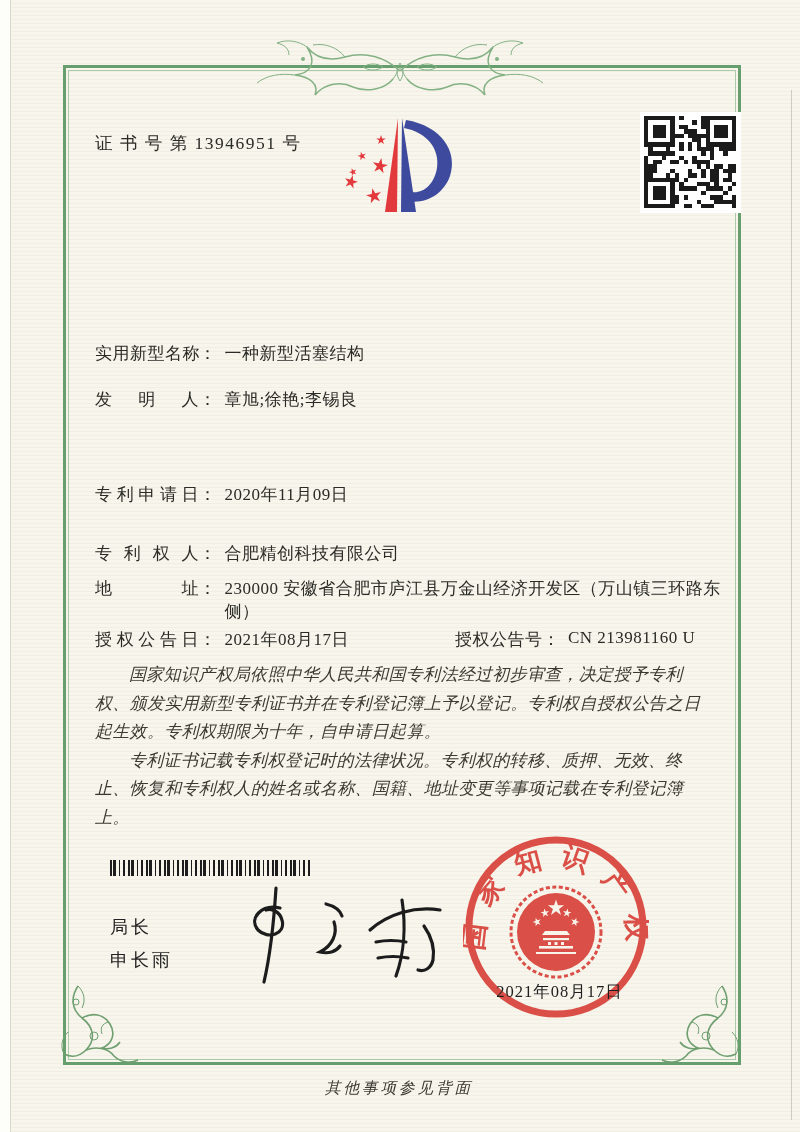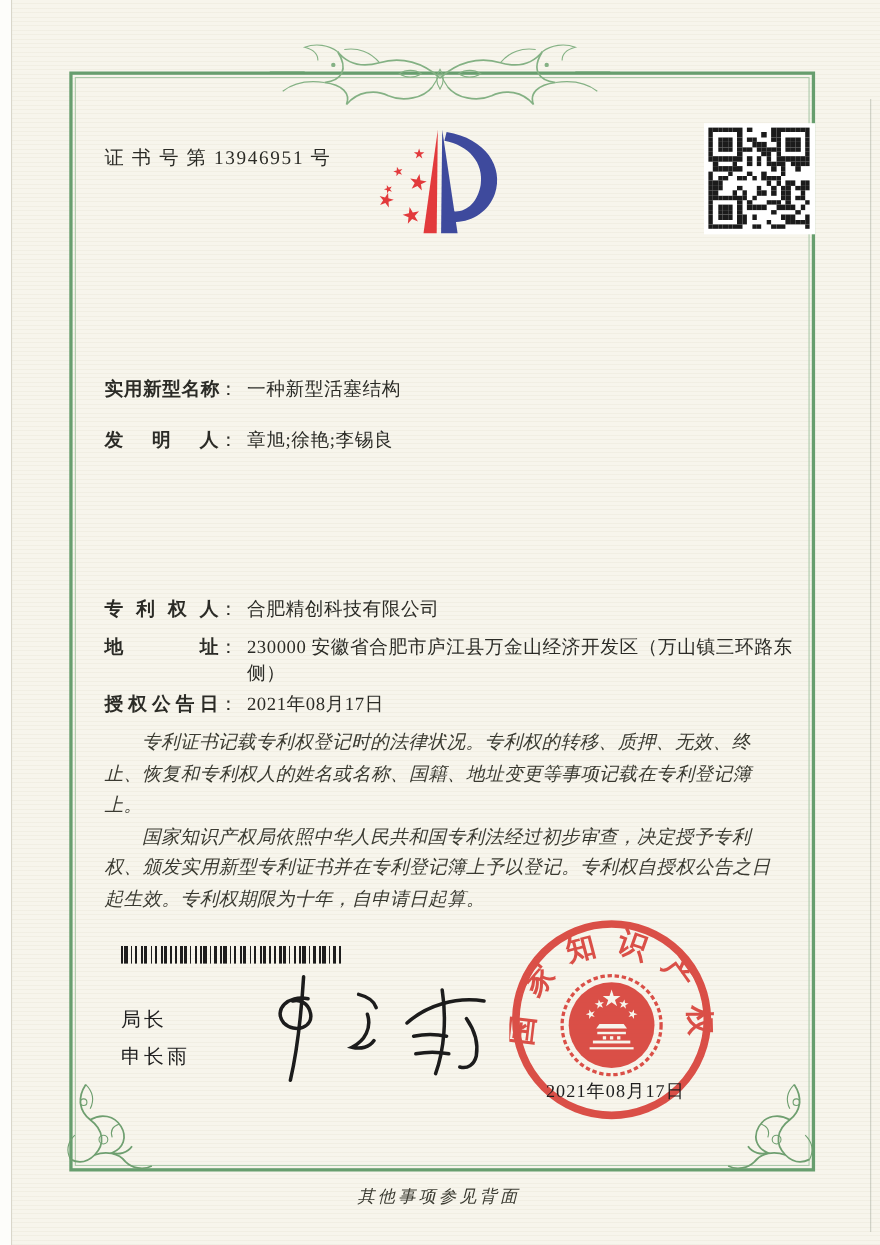--- a/index.html
+++ b/index.html
@@ -10,21 +10,21 @@
     font-family:"Liberation Serif", serif;color:#2b2b26;
   }
   .scan-edge-left{position:absolute;left:0;top:0;width:10px;height:100%;background:#fdfdfa;border-right:1px solid #d9d6ca;}
   .scan-edge-right{position:absolute;right:8px;top:90px;width:1px;height:1030px;background:rgba(150,160,145,.45);}
   .frame{position:absolute;left:63px;top:65px;width:672px;height:994px;border:3px solid #679e6e;}
   .frame::before{content:"";position:absolute;inset:2px;border:1px solid #abc9a9;}
   .abs{position:absolute;}
   .cert-no{left:95px;top:131px;font-size:17.5px;letter-spacing:1.5px;}
   .title{left:63px;top:236px;width:672px;text-align:center;font-size:43px;font-weight:700;letter-spacing:13px;text-indent:13px;}
   .fieldrow{left:95px;font-size:17px;letter-spacing:.5px;white-space:nowrap;}
-  .flabel{display:inline-block;width:104px;text-align:justify;text-align-last:justify;vertical-align:top;font-weight:bold;}
+  .flabel{display:inline-block;width:104px;text-align:justify;text-align-last:justify;vertical-align:top;}
   .colon{vertical-align:top;}
   .fvalue{margin-left:8px;vertical-align:top;}
   .fvalue.wrap{display:inline-block;white-space:normal;width:502px;line-height:23px;}
   .pair2{position:absolute;left:360px;top:0;}
   .paras{left:95px;top:661px;width:615px;font-size:17px;line-height:28.5px;font-style:italic;color:#3a3a31;letter-spacing:.3px;}
   .paras p{margin:0;text-indent:2em;}
   .barcode{left:110px;top:860px;width:200px;height:16px;
     background:repeating-linear-gradient(90deg,#1d1d1d 0 2px,rgba(0,0,0,0) 2px 3px,#1d1d1d 3px 6px,rgba(0,0,0,0) 6px 9px,#1d1d1d 9px 10px,rgba(0,0,0,0) 10px 13px,#1d1d1d 13px 15px,rgba(0,0,0,0) 15px 18px);}
   .signer{left:110px;font-family:"Liberation Sans",sans-serif;font-size:18px;letter-spacing:3px;color:#222;}
   .seal-date{left:482px;top:981px;width:155px;text-align:center;font-size:16.5px;letter-spacing:1px;color:#1e1e1e;}
@@ -331,33 +331,39 @@
       <i style="left:92px;top:92px"></i>
     </div>
 
 
   <div class="abs fieldrow" style="top:342px">
     <span class="flabel">实用新型名称</span><span class="colon">：</span><span class="fvalue">一种新型活塞结构</span>
   </div>
   <div class="abs fieldrow" style="top:388px">
     <span class="flabel">发明人</span><span class="colon">：</span><span class="fvalue">章旭;徐艳;李锡良</span>
   </div>
+  <div class="abs fieldrow" style="top:483px">
+    <span class="flabel">专利申请日</span><span class="colon">：</span><span class="fvalue">2020年11月09日</span>
+  </div>
   <div class="abs fieldrow" style="top:542px">
     <span class="flabel">专利权人</span><span class="colon">：</span><span class="fvalue">合肥精创科技有限公司</span>
   </div>
   <div class="abs fieldrow" style="top:577px">
     <span class="flabel">地址</span><span class="colon">：</span><span class="fvalue wrap">230000 安徽省合肥市庐江县万金山经济开发区（万山镇三环路东侧）</span>
   </div>
   <div class="abs fieldrow" style="top:628px;width:615px;">
     <span class="flabel">授权公告日</span><span class="colon">：</span><span class="fvalue">2021年08月17日</span>
+    <span class="pair2">
+      <span>授权公告号</span><span class="colon">：</span><span class="fvalue">CN 213981160 U</span>
+    </span>
   </div>
 
   <div class="abs paras">
+    <p>国家知识产权局依照中华人民共和国专利法经过初步审查，决定授予专利权、颁发实用新型专利证书并在专利登记簿上予以登记。专利权自授权公告之日起生效。专利权期限为十年，自申请日起算。</p>
     <p>专利证书记载专利权登记时的法律状况。专利权的转移、质押、无效、终止、恢复和专利权人的姓名或名称、国籍、地址变更等事项记载在专利登记簿上。</p>
-    <p>国家知识产权局依照中华人民共和国专利法经过初步审查，决定授予专利权、颁发实用新型专利证书并在专利登记簿上予以登记。专利权自授权公告之日起生效。专利权期限为十年，自申请日起算。</p>
   </div>
 
   <div class="abs barcode"></div>
 
   <div class="abs signer" style="top:915px">局长</div>
   <div class="abs signer" style="top:948px">申长雨</div>
 
   <svg class="abs" style="left:228px;top:878px;" width="230" height="115" viewBox="0 0 230 115">
     <g stroke="#1c1c1c" stroke-width="3.2" fill="none" stroke-linecap="round">
       <path d="M52,30 C34,26 20,40 30,52 C40,62 58,56 54,42 C52,34 44,30 38,32"></path>

